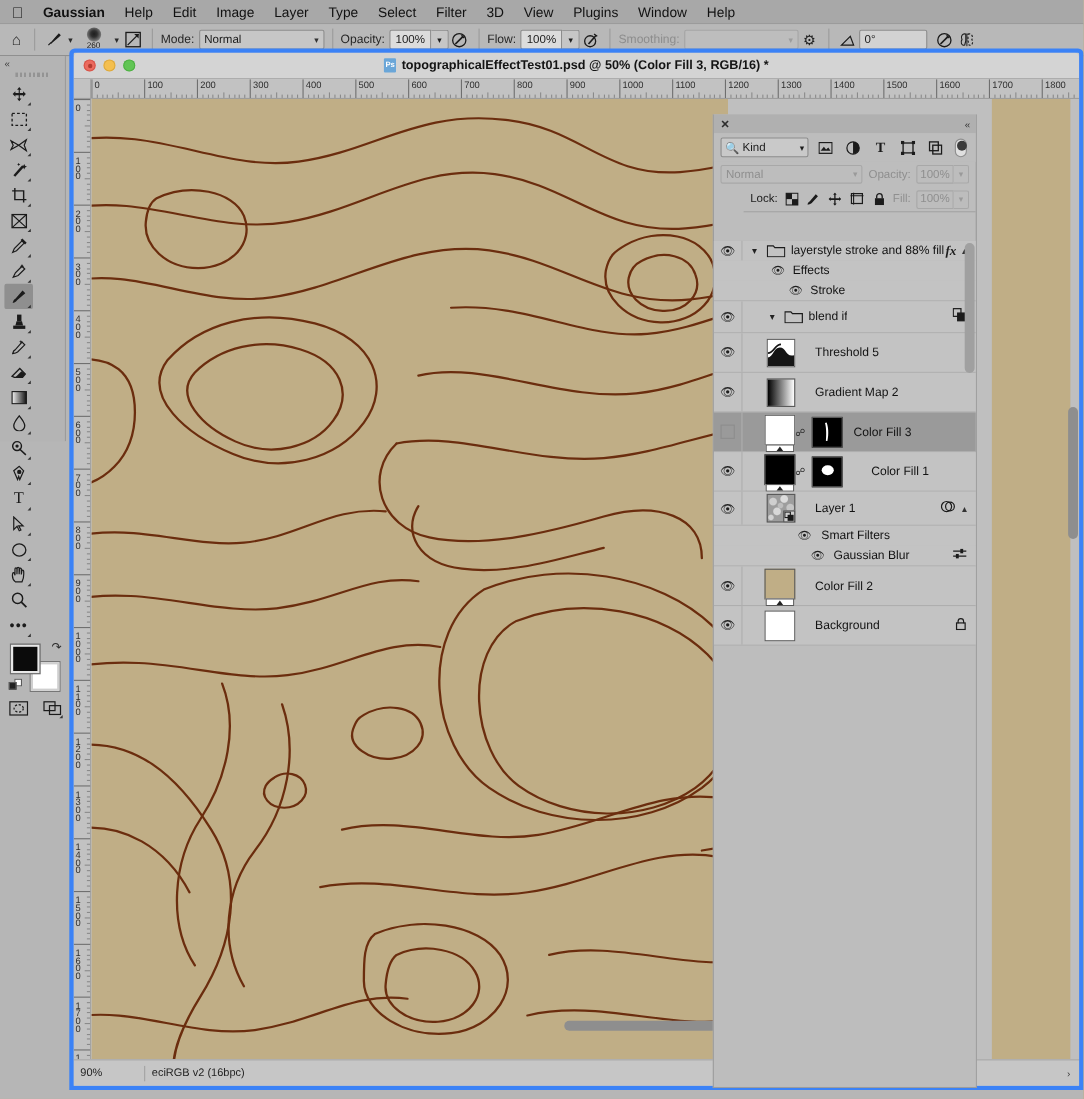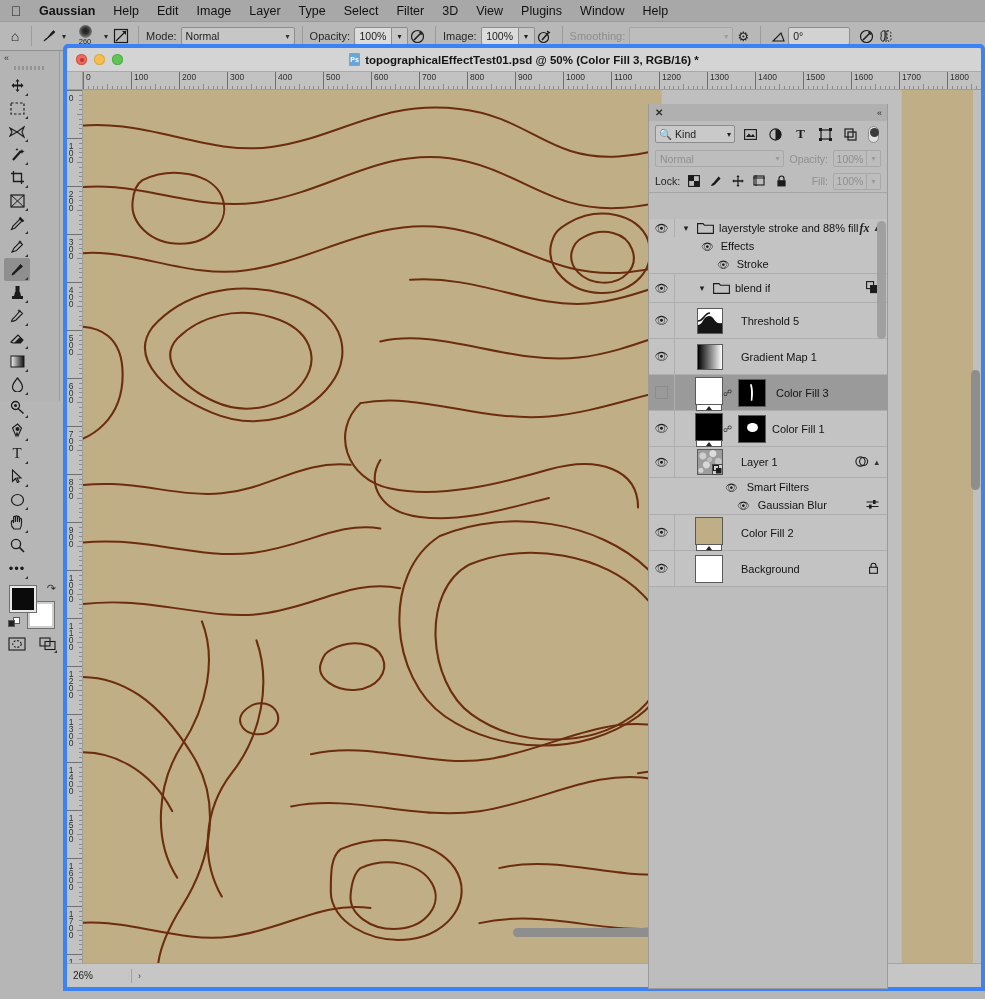--- a/index.html
+++ b/index.html
@@ -215,21 +215,21 @@
   .blend-sel .caret{ position:absolute; right:4px; font-size:8px; color:#9a9a9a;}
   .lbl-dim{ font-size:10.5px; color:#8f8f8f;}
   .val-dim{ width:34px; height:17px; background:#bdbdbd; border:1px solid #a8a8a8;
     border-radius:2px 0 0 2px; display:flex; align-items:center; justify-content:center;
     font-size:10.5px; color:#8f8f8f;}
   .val-step{ width:14px; height:17px; background:#bdbdbd; border:1px solid #a8a8a8;
     border-left:none; border-radius:0 2px 2px 0; display:flex;align-items:center;
     justify-content:center; font-size:8px; color:#9a9a9a;}
 
   .lp-lock{ height:23px; display:flex; align-items:center; padding:0 6px; gap:5px;
-    border-bottom:1px solid #a4a4a4;}
+    border-bottom:1px solid #a4a4a4;margin-left:27px;}
   .lock-ico{ width:17px;height:17px; display:flex;align-items:center;justify-content:center;
     font-size:11px; color:#1b1b1b;}
 
   .lp-list{ position:absolute; left:0; right:0; top:115px; bottom:0; background:#bdbdbd; }
   .lrow{ position:relative; display:flex; align-items:center; height:36px;
     border-bottom:1px solid #aeaeae; background:#c3c3c3; }
   .lrow.sel{ background:#9a9a9a; }
   .lrow.sub{ height:18px; border-bottom:none; background:#c3c3c3;}
   .lrow.group-head{ border-bottom:none; }
   .eye{ width:26px; min-width:26px; height:100%; display:flex; align-items:center;
@@ -336,21 +336,21 @@
     <div class="ob-stepper">▾</div>
   </div>
   <div class="ico-btn">
     <svg width="15" height="15" viewBox="0 0 15 15">
         <circle cx="7.5" cy="7.5" r="6" fill="none" stroke="#1b1b1b" stroke-width="1.2"></circle>
         <path d="M4 11 L11 4" stroke="#1b1b1b" stroke-width="1.6"></path>
         <path d="M9.5 3 L12 5.5" stroke="#1b1b1b" stroke-width="1.2"></path>
       </svg>
   </div>
   <div class="ob-sep"></div>
-  <div class="ob-label">Image:</div>
+  <div class="ob-label">Flow:</div>
   <div class="combo">
     <div class="ob-field">100%</div>
     <div class="ob-stepper">▾</div>
   </div>
   <div class="ico-btn">
     <svg width="15" height="15" viewBox="0 0 15 15">
         <circle cx="6.5" cy="8.5" r="5" fill="none" stroke="#1b1b1b" stroke-width="1.2"></circle>
         <path d="M5 11 L12 3" stroke="#1b1b1b" stroke-width="1.5"></path>
         <path d="M10 2 L13 4" stroke="#1b1b1b" stroke-width="1.1"></path>
       </svg>
@@ -1104,22 +1104,23 @@
       <g clip-path="url(#cpR)" fill="none" stroke="#6b2d0e" stroke-width="2.1" stroke-linecap="round">
         <use href="#contours" transform="translate(-130,0)"></use>
       </g>
       <rect x="898" y="0" width="8" height="920" fill="#bfbfbf"></rect>
     </svg>
     <div class="doc-vscroll"></div>
     <div class="doc-hscroll"></div>
   </div>
 
   <div class="statusbar">
-    <div class="sb-zoom">26%</div>
+    <div class="sb-zoom">90%</div>
     <div class="sb-sep"></div>
+    <div class="sb-info">eciRGB v2 (16bpc)</div>
     <div class="sb-caret">›</div>
   </div>
 </div>
 
 <div class="layers-panel">
 
   <div class="lp-topbar">
     <span class="x">✕</span>
     <span class="cc">«</span>
   </div>
@@ -1266,21 +1267,21 @@
             <path d="M0 16 C5 16 5 7 11 7 C17 7 16 16 24 14 L24 24 L0 24Z" fill="#151515"></path>
             <path d="M0 12 C6 12 6 4 12 4" stroke="#151515" stroke-width="1.6" fill="none"></path>
           </svg>
       </div>
       <div class="lname" style="padding-left:18px">Threshold 5</div>
     </div>
 
     <div class="lrow">
       <div class="eye">👁</div>
       <div class="thumb mini th-grad" style="margin-left:22px"></div>
-      <div class="lname" style="padding-left:18px">Gradient Map 1</div>
+      <div class="lname" style="padding-left:18px">Gradient Map 2</div>
     </div>
 
     <div class="lrow sel">
       <div class="eye">
         <span class="eyebox" style="background:#9a9a9a"></span>
       </div>
       <div class="thumb th-white" style="margin-left:20px;margin-top:-3px">
         <div class="th-maskbar"></div>
       </div>
       <span class="link-ico">☍</span>
@@ -1293,21 +1294,21 @@
       <div class="lname" style="padding-left:10px">Color Fill 3</div>
     </div>
 
     <div class="lrow">
       <div class="eye">👁</div>
       <div class="thumb th-black" style="margin-left:20px;margin-top:-3px">
         <div class="th-maskbar"></div>
       </div>
       <span class="link-ico">☍</span>
       <div class="thumb th-mask-blob"></div>
-      <div class="lname" style="padding-left:6px">Color Fill 1</div>
+      <div class="lname" style="padding-left:26px">Color Fill 1</div>
     </div>
 
     <div class="lrow" style="height:31px">
       <div class="eye">👁</div>
       <div class="thumb mini th-noise" style="margin-left:22px">
         <span class="smartbadge">
           <svg width="9" height="9" viewBox="0 0 9 9">
               <rect x="0.5" y="0.5" width="5" height="5" fill="none" stroke="#1b1b1b" stroke-width="1"></rect>
               <rect x="3" y="3" width="5.5" height="5.5" fill="#1b1b1b"></rect>
             </svg>

